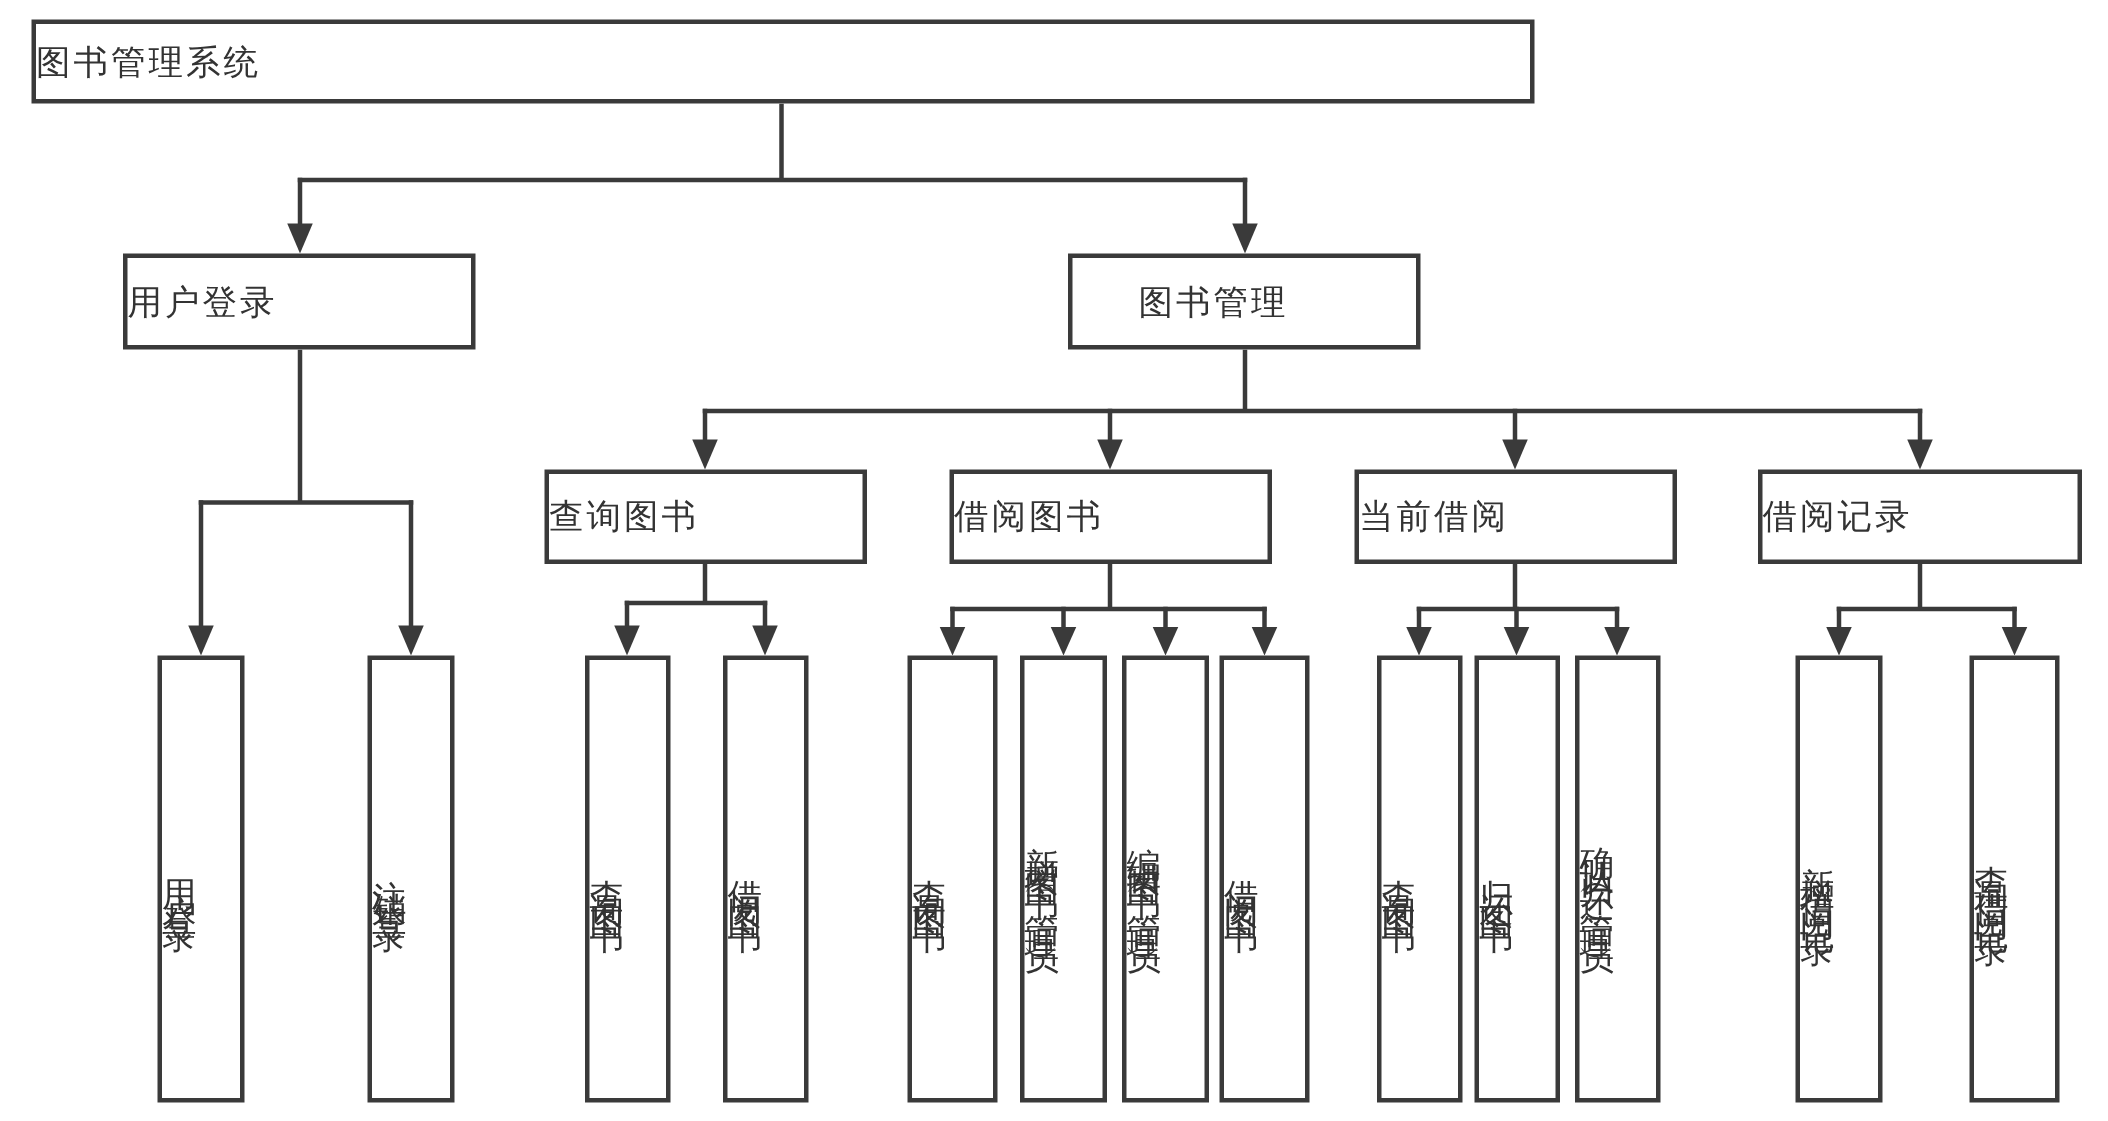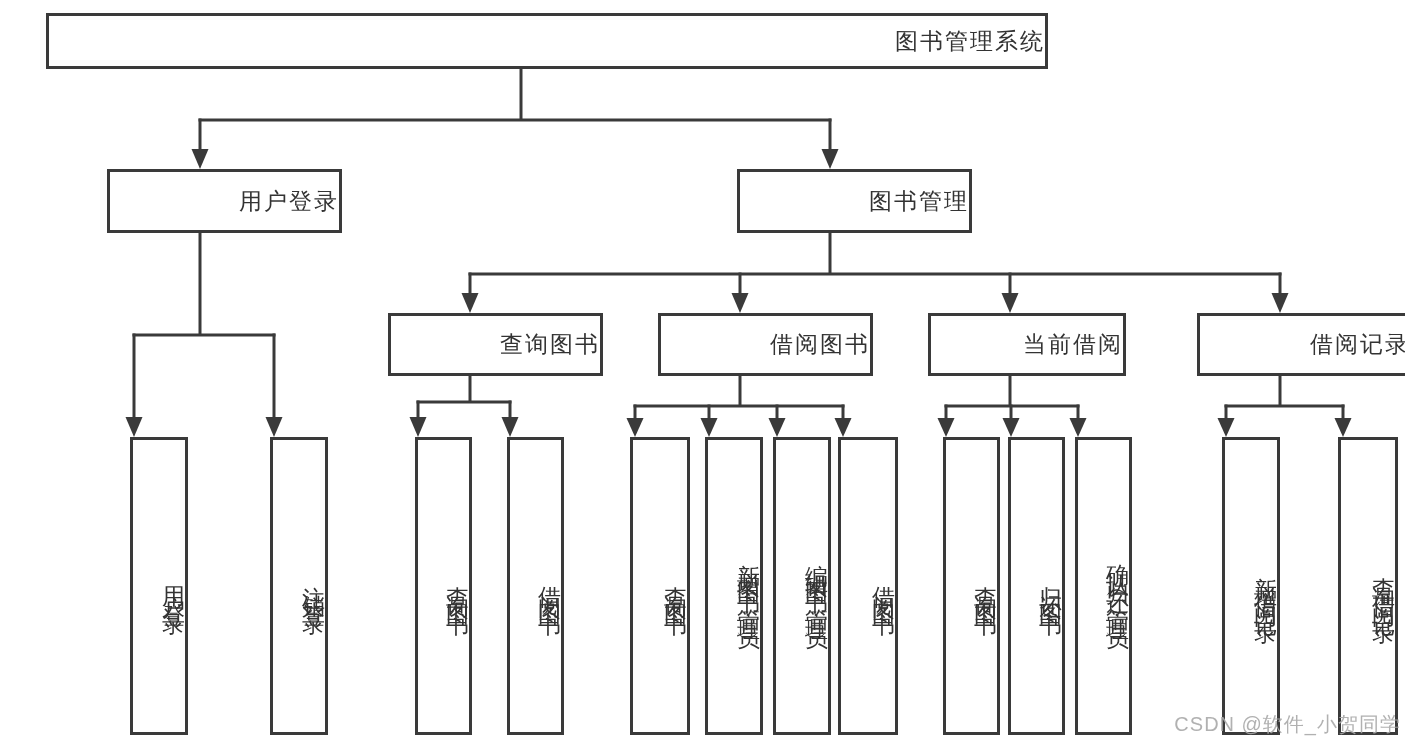--- a/index.html
+++ b/index.html
@@ -22,45 +22,44 @@
   }
   #wires line { stroke: #3a3a3a; stroke-width: 3; }
   #wires polygon { fill: #3a3a3a; }
   .box {
     position: absolute;
     box-sizing: border-box;
     background: #ffffff;
     border: 3px solid #3a3a3a;
     display: flex;
     align-items: center;
-    justify-content: flex-end;
+    justify-content: flex-start;
     color: #333333;
-    margin-left: 25px;
   }
   .htext {
     font-size: 23px;
     letter-spacing: 2px;
     color: #333333;
     white-space: nowrap;
   }
   .vtext {
     writing-mode: vertical-rl;
     text-orientation: upright;
     font-size: 23px;
     letter-spacing: 9px;
     color: #333333;
     line-height: 1;
   }
   
   .n-root        { left: 21px;   top: 13px;  width: 1002px; height: 56px; }
   .n-user-login  { left: 82px;   top: 169px; width: 235px;  height: 64px; }
-  .n-book-mgmt   { left: 712px;  top: 169px; width: 235px;  height: 64px; }
+  .n-book-mgmt   { left: 712px;  top: 169px; width: 235px;  height: 64px; padding-left: 44px; }
   .n-l3-1        { left: 363px;  top: 313px; width: 215px;  height: 63px; }
   .n-l3-2        { left: 633px;  top: 313px; width: 215px;  height: 63px; }
-  .n-l3-3        { left: 903px;  top: 313px; width: 198px;  height: 63px; padding-left: 16px; }
+  .n-l3-3        { left: 903px;  top: 313px; width: 215px;  height: 63px; }
   .n-l3-4        { left: 1172px; top: 313px; width: 216px;  height: 63px; }
   .leaf          { top: 437px; height: 298px; }
   .n-a1 { left: 105px;  width: 58px; }
   .n-a2 { left: 245px;  width: 58px; }
   .n-b1 { left: 390px;  width: 57px; }
   .n-b2 { left: 482px;  width: 57px; }
   .n-c1 { left: 605px;  width: 60px; }
   .n-c2 { left: 680px;  width: 58px; }
   .n-c3 { left: 748px;  width: 58px; }
   .n-c4 { left: 813px;  width: 60px; }
@@ -222,15 +221,14 @@
     <span class="vtext">确认归还（管理员）</span>
   </div>
 
   <div class="box leaf n-e1">
     <span class="vtext">新增借阅记录</span>
   </div>
   <div class="box leaf n-e2">
     <span class="vtext">查询借阅记录</span>
   </div>
 
-  <div class="watermark">CSDN @软件_小贺同学</div>
 
 </div>
 
 </body></html>

